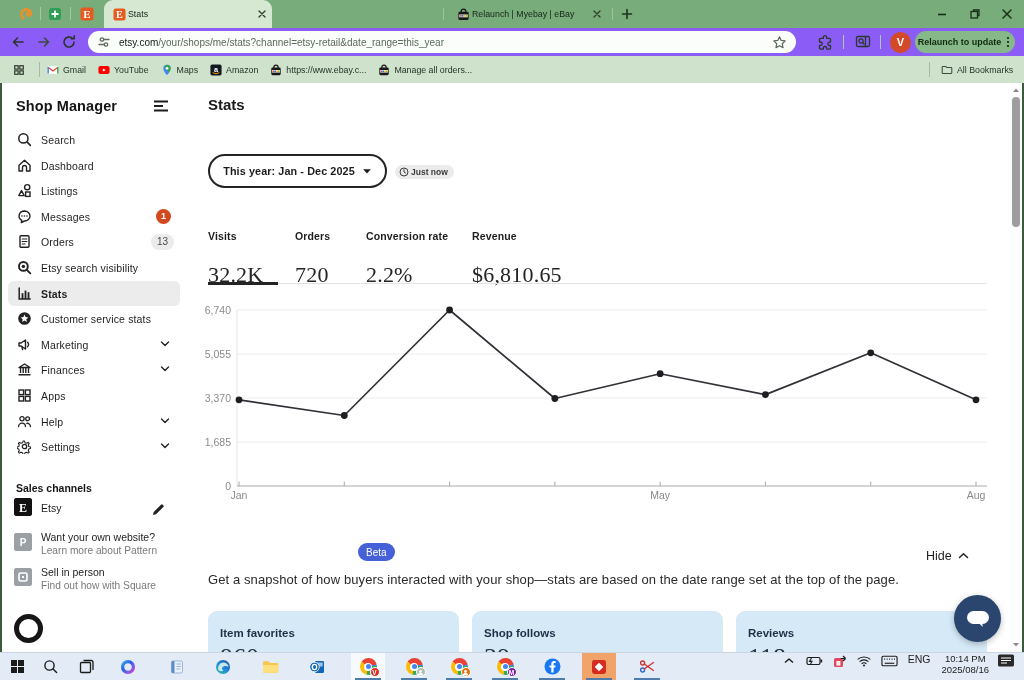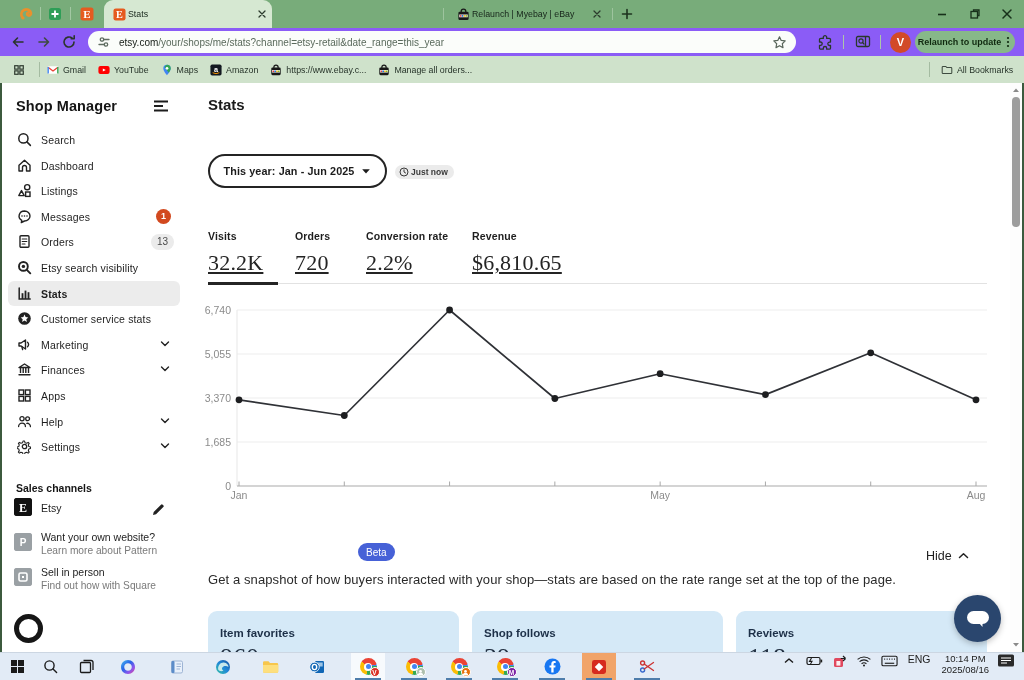--- a/index.html
+++ b/index.html
@@ -77,21 +77,21 @@
   .pg-title { position:absolute; left:206px; top:13px; font-size:15px; font-weight:700; color:#1a1a1a; }
   .date-pill { position:absolute; left:206px; top:71px; width:179px; height:34px; border:2px solid #242424; border-radius:18px;
     display:flex; align-items:center; justify-content:center; gap:7px; background:#fff; }
   .date-pill span { font-size:10.8px; font-weight:700; color:#1c1c1c; letter-spacing:.1px; }
   .refresh-pill { position:absolute; left:393px; top:82px; height:14px; background:#ebebeb; border-radius:7px;
     display:flex; align-items:center; padding:0 6px 0 4px; gap:2px; }
   .refresh-pill span { font-size:8.5px; font-weight:700; color:#3a3a3a; }
 
   .metric { position:absolute; top:147px; }
   .metric .m-label { font-size:10.5px; font-weight:700; color:#1e1e1e; letter-spacing:.15px; }
-  .metric .m-value { margin-top:8px; font-family:"Liberation Serif", serif; font-size:22px; color:#242424; letter-spacing:.2px;text-decoration:underline; }
+  .metric .m-value { margin-top:20px; font-family:"Liberation Serif", serif; font-size:22px; color:#242424; letter-spacing:.2px; }
   .metrics-line { position:absolute; left:206px; top:200px; width:779px; height:1px; background:#e2e2e2; }
   .metrics-active { position:absolute; left:206px; top:199px; width:70px; height:3px; background:#242424; }
 
   .chart-wrap { position:absolute; left:188px; top:216px; width:812px; height:208px; }
 
   .ss-title { position:absolute; left:206px; top:452px; font-family:"Liberation Serif", serif; font-size:26px; color:#1f1f1f; }
   .beta-pill { position:absolute; left:356px; top:460px; height:18px; border-radius:10px; background:#4661d7; color:#fff;
     font-size:10px; display:flex; align-items:center; padding:0 8px; }
   .hide-link { position:absolute; left:924px; top:466px; display:flex; align-items:center; gap:6px; }
   .hide-link span { font-size:12.5px; color:#1e1e1e; }
@@ -562,21 +562,21 @@
           <rect x="5" y="5" width="8" height="8" rx="1.6" fill="none" stroke="#fff" stroke-width="1.6"></rect>
           <rect x="8" y="8" width="2" height="2" fill="#fff"></rect>
         </svg>
       </div>
     <div class="sc-label" style="top:483px">Sell in person</div>
     <div class="sc-sub" style="top:497px">Find out how with Square</div>
     <div class="ring"></div>
 
     <div class="pg-title">Stats</div>
     <div class="date-pill">
-      <span>This year: Jan - Jun 2025</span>
+      <span>This year: Jan - Dec 2025</span>
       <span>
           <svg width="10" height="7" viewBox="0 0 10 7" style="display:block;max-width:100%;max-height:100%">
             <path d="M1.2 1.2 L5 5.4 L8.8 1.2 Z" fill="#1c1c1c"></path>
           </svg>
         </span>
     </div>
     <div class="refresh-pill">
       <span>
           <svg width="10" height="10" viewBox="0 0 10 10" style="display:block;max-width:100%;max-height:100%">
             <circle cx="5" cy="5" r="4" fill="none" stroke="#3a3a3a" stroke-width="1"></circle>
@@ -643,21 +643,21 @@
 
     <div class="beta-pill">Beta</div>
     <div class="hide-link">
       <span>Hide</span>
       <span>
           <svg width="11" height="8" viewBox="0 0 11 8" style="display:block;max-width:100%;max-height:100%">
             <path d="M1.5 5.5 L5.5 1.8 L9.5 5.5" fill="none" stroke="#222" stroke-width="1.5" stroke-linecap="round" stroke-linejoin="round"></path>
           </svg>
         </span>
     </div>
-    <div class="ss-desc">Get a snapshot of how buyers interacted with your shop—stats are based on the rate range set at the top of the page.</div>
+    <div class="ss-desc">Get a snapshot of how buyers interacted with your shop—stats are based on the date range set at the top of the page.</div>
 
     <div id="cards">
         <div class="card" style="left: 206px;">
           <div class="c-label">Item favorites</div>
           <div class="c-value">960</div>
         </div>
         <div class="card" style="left: 470px;">
           <div class="c-label">Shop follows</div>
           <div class="c-value">39</div>
         </div>

